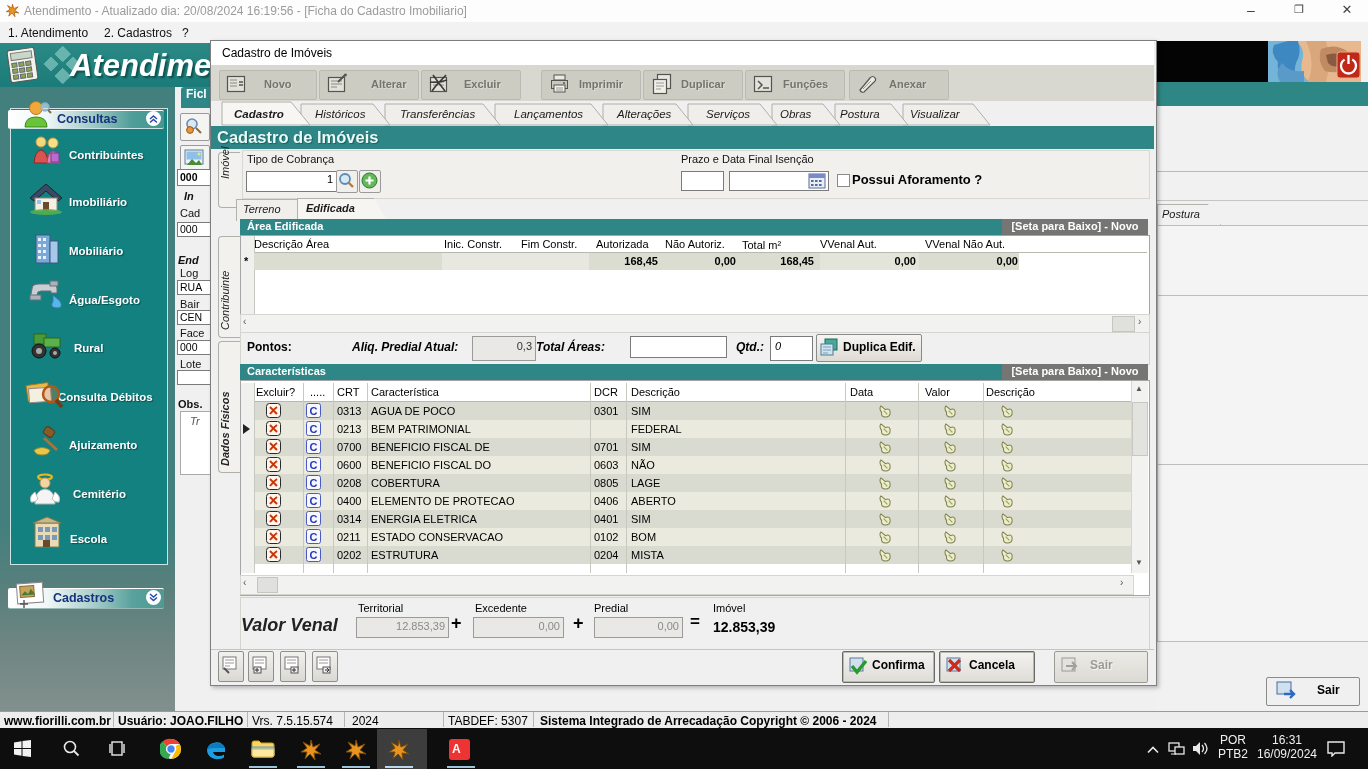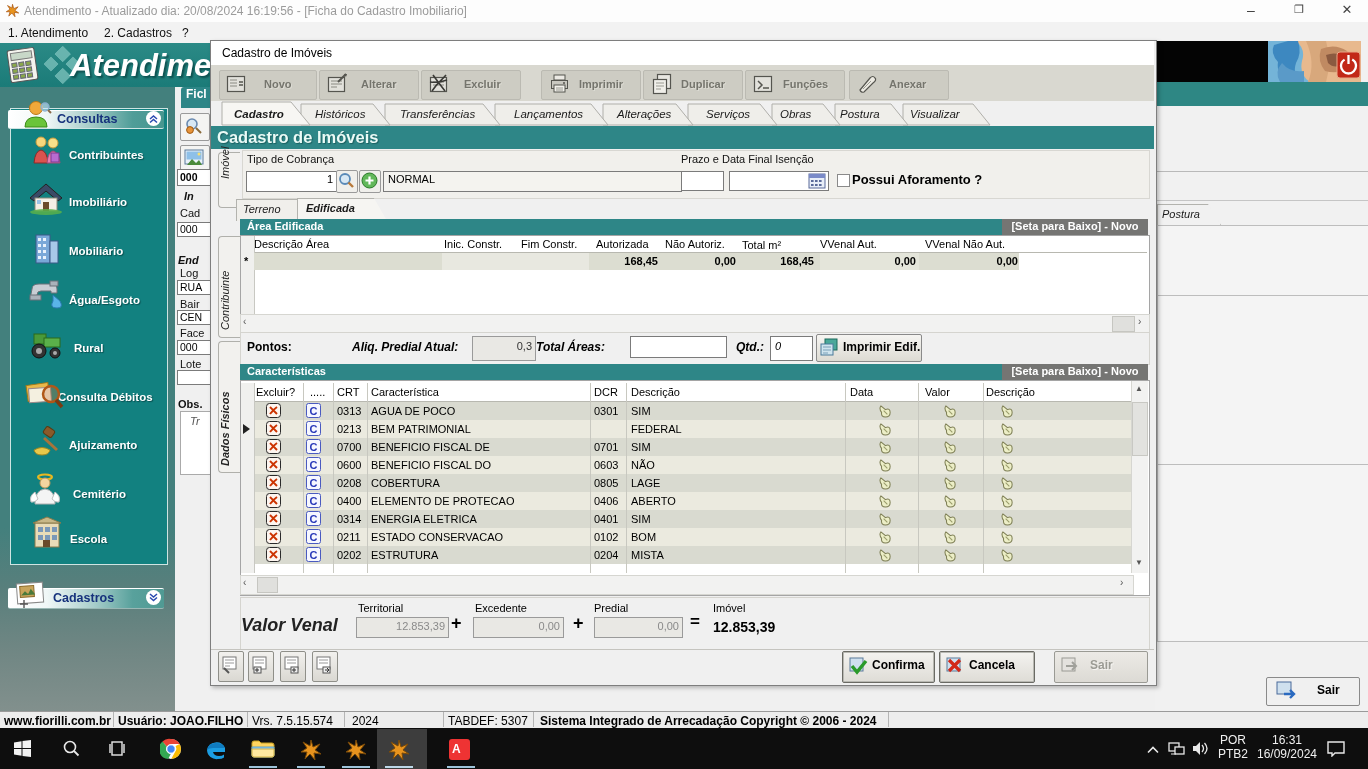--- a/index.html
+++ b/index.html
@@ -246,21 +246,21 @@
 
   <div class="abs" style="left:211px;top:65px;width:943px;height:36px;background:#d9d8d0;border-bottom:1px solid #b8b6ae;"></div>
   <div class="tbtn" style="left:219px;top:70px;width:96px;"></div>
   <div class="tbtn" style="left:319px;top:70px;width:98px;"></div>
   <div class="tbtn" style="left:421px;top:70px;width:98px;"></div>
   <div class="tbtn" style="left:541px;top:70px;width:98px;"></div>
   <div class="tbtn" style="left:643px;top:70px;width:98px;"></div>
   <div class="tbtn" style="left:745px;top:70px;width:98px;"></div>
   <div class="tbtn" style="left:849px;top:70px;width:98px;"></div>
   <div class="abs b" style="left:264px;top:78px;font-size:11px;color:#75756d;text-shadow:1px 1px 0 #dcdbd3;">Novo</div>
-  <div class="abs b" style="left:361px;top:78px;font-size:11px;color:#75756d;text-shadow:1px 1px 0 #dcdbd3;">Alterar</div>
+  <div class="abs b" style="left:371px;top:78px;font-size:11px;color:#75756d;text-shadow:1px 1px 0 #dcdbd3;">Alterar</div>
   <div class="abs b" style="left:464px;top:78px;font-size:11px;color:#75756d;text-shadow:1px 1px 0 #dcdbd3;">Excluir</div>
   <div class="abs b" style="left:579px;top:78px;font-size:11px;color:#75756d;text-shadow:1px 1px 0 #dcdbd3;">Imprimir</div>
   <div class="abs b" style="left:681px;top:78px;font-size:11px;color:#75756d;text-shadow:1px 1px 0 #dcdbd3;">Duplicar</div>
   <div class="abs b" style="left:783px;top:78px;font-size:11px;color:#75756d;text-shadow:1px 1px 0 #dcdbd3;">Funções</div>
   <div class="abs b" style="left:889px;top:78px;font-size:11px;color:#75756d;text-shadow:1px 1px 0 #dcdbd3;">Anexar</div>
 
   <svg class="abs" style="left:226px;top:73px;" width="22" height="22" viewBox="0 0 22 22">
       <rect x="1.5" y="3.5" width="17" height="15" fill="#e2e1db" stroke="#55554f" stroke-width="1.2"></rect>
       <g stroke="#8a8a82">
         <line x1="4" y1="7" x2="11" y2="7"></line>
@@ -359,21 +359,20 @@
   <div class="abs" style="left:336px;top:170px;width:20px;height:21px;background:#f0efeb;border:1px solid #9a9a9a;border-radius:2px;"></div>
   <svg class="abs" style="left:338px;top:172px;" width="17" height="17" viewBox="0 0 17 17">
       <circle cx="7" cy="7" r="5" fill="#d8e8f4" stroke="#5a8ab8" stroke-width="1.8"></circle>
       <line x1="10.5" y1="10.5" x2="15" y2="15" stroke="#b87a3a" stroke-width="2.4"></line>
     </svg>
   <div class="abs" style="left:359px;top:170px;width:20px;height:21px;background:#f0efeb;border:1px solid #9a9a9a;border-radius:2px;"></div>
   <svg class="abs" style="left:361px;top:172px;" width="17" height="17" viewBox="0 0 17 17">
       <circle cx="8.5" cy="8.5" r="7.5" fill="#62b85a" stroke="#2a7a28"></circle>
       <path d="M8.5 4.5 v8 M4.5 8.5 h8" stroke="#fff" stroke-width="2.2"></path>
     </svg>
-  <div class="fld" style="left:383px;top:171px;width:293px;height:18px;background:#f4f3ef;padding:1px 0 0 4px;">NORMAL</div>
   <div class="abs" style="left:681px;top:153px;font-size:11px;color:#111;">Prazo e Data Final Isenção</div>
   <div class="fld" style="left:681px;top:171px;width:41px;height:18px;"></div>
   <div class="fld" style="left:729px;top:171px;width:98px;height:18px;"></div>
   <svg class="abs" style="left:808px;top:172px;" width="18" height="17" viewBox="0 0 18 17">
       <rect x="1" y="2" width="16" height="14" fill="#e8eef8" stroke="#5a6a9a"></rect>
       <rect x="1" y="2" width="16" height="4" fill="#7a8ac8"></rect>
       <g fill="#5a6a9a">
         <rect x="3" y="8" width="2.6" height="2"></rect>
         <rect x="7" y="8" width="2.6" height="2"></rect>
         <rect x="11" y="8" width="2.6" height="2"></rect>
@@ -433,21 +432,21 @@
   <div class="abs" style="left:816px;top:334px;width:104px;height:26px;background:linear-gradient(#f6f5f2,#dddbd3);border:1px solid #8a8a8a;border-radius:2px;"></div>
   <svg class="abs" style="left:820px;top:338px;" width="19" height="19" viewBox="0 0 19 19">
       <rect x="5" y="1" width="12" height="11" fill="#4aa89a" stroke="#1a6a5a"></rect>
       <rect x="1" y="6" width="12" height="11" fill="#cfe4ee" stroke="#4a7a9a"></rect>
       <g stroke="#7aa0b8">
         <line x1="3" y1="9" x2="11" y2="9"></line>
         <line x1="3" y1="12" x2="11" y2="12"></line>
         <line x1="3" y1="15" x2="8" y2="15"></line>
       </g>
     </svg>
-  <div class="abs b" style="left:843px;top:340px;font-size:12px;color:#000;">Imprimir Edif.</div>
+  <div class="abs b" style="left:843px;top:340px;font-size:12px;color:#000;">Duplica Edif.</div>
 
   <div class="tealhdr" style="left:240px;top:364px;width:908px;height:15px;padding-top:1px;"><span style="margin-left:7px;">Características</span><span style="position:absolute;right:0;top:0;width:146px;height:16px;background:#757573;padding-top:1px;text-align:center;">[Seta para Baixo] - Novo</span></div>
   <div class="abs" style="left:240px;top:380px;width:908px;height:214px;background:#fff;border:1px solid #a5a5a5;"></div>
   <svg width="0" height="0" style="position:absolute;">
       <defs>
     <symbol id="hand" viewBox="0 0 14 14">
           <path d="M2 1 l5 4 q5 -2 5 3 q0 5 -5 5 q-5 0 -4.2 -5 q-3 -4 -0.8 -7 z" fill="#eceec6" stroke="#7e7f55" stroke-width="1.1"></path>
           <path d="M5 6 l4 4" stroke="#9a9b6a" stroke-width="1.2"></path>
         </symbol>
     <symbol id="xic" viewBox="0 0 15 15">

